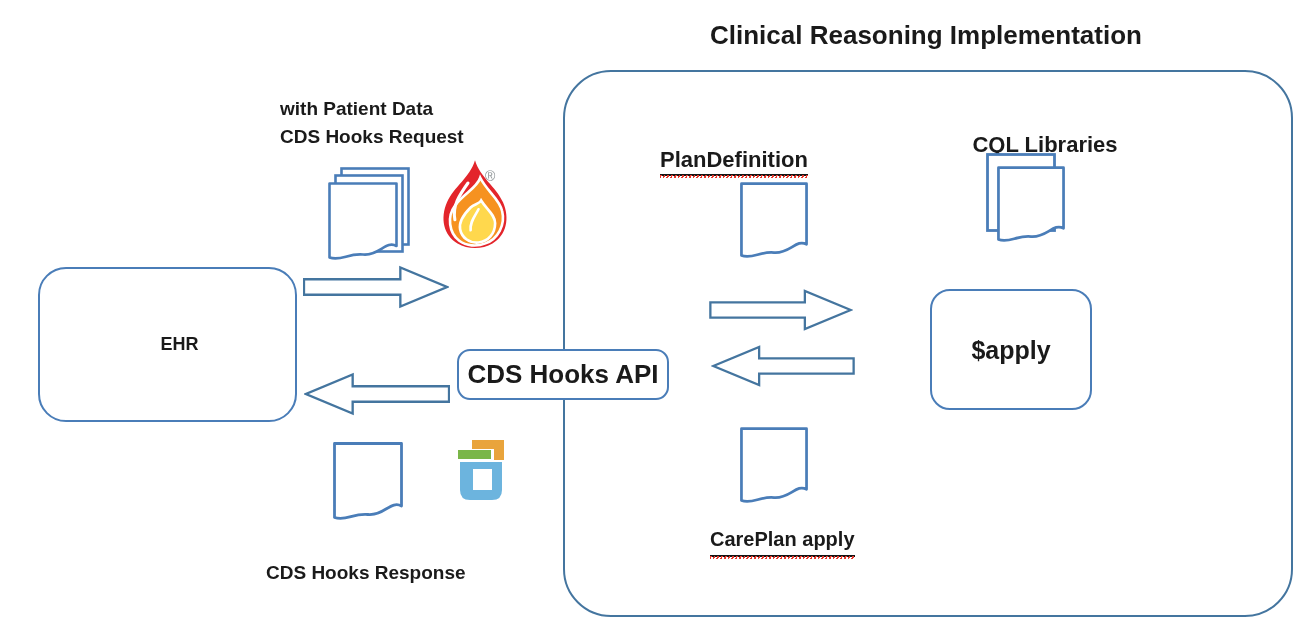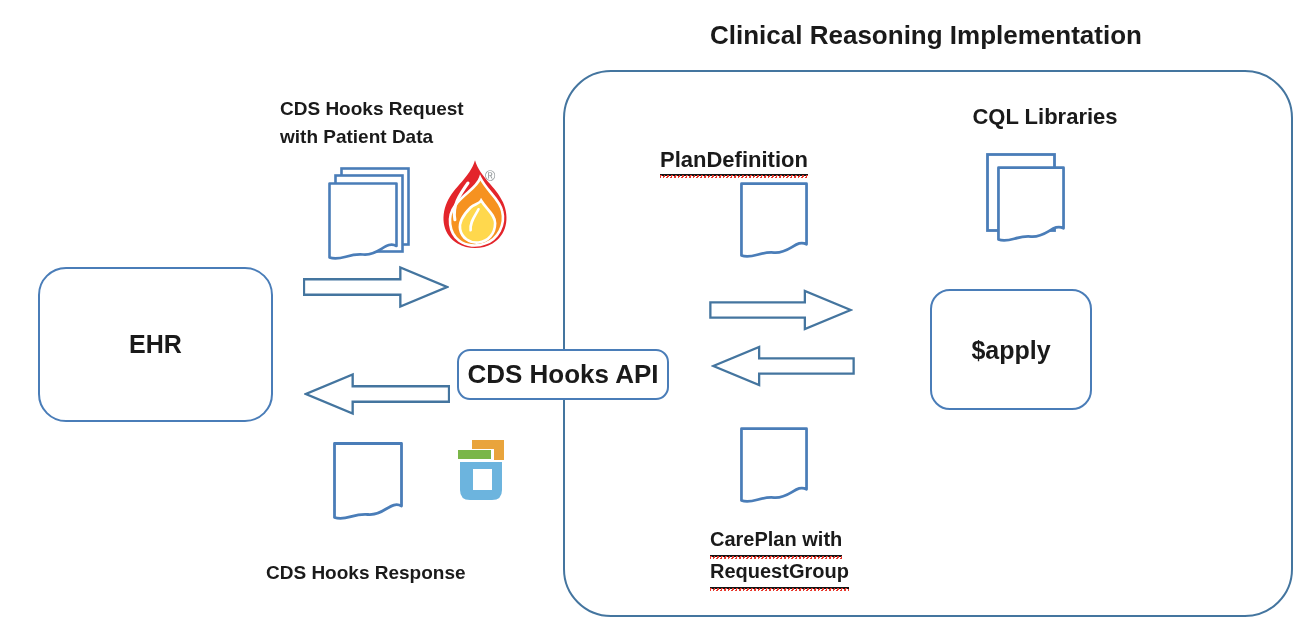--- a/index.html
+++ b/index.html
@@ -20,29 +20,29 @@
     position:absolute; left:563px; top:20px; width:726px;
     text-align:center; font-size:26px; font-weight:bold; letter-spacing:0px;
   }
 
   
   .node {
     position:absolute; background:#ffffff; border:2.2px solid #4a7db8;
     display:flex; flex-direction:column; align-items:center; justify-content:center;
     font-weight:bold; text-align:center;
   }
-  .node-ehr   { left:38px;  top:267px; width:231px; height:151px; border-radius:28px; font-size:25px; line-height:37px; }
+  .node-ehr   { left:38px;  top:267px; width:231px; height:151px; border-radius:28px; font-size:18px; line-height:37px;padding-left:24px; }
   .node-api   { left:457px; top:317px; width:208px; height:47px;  border-radius:13px; font-size:26px; z-index:3;margin-top:32px; }
   .node-apply { left:930px; top:289px; width:158px; height:117px; border-radius:20px; font-size:25px; line-height:36px; border-width:2.6px;text-align:right; }
 
   
   .lbl { position:absolute; font-weight:bold; white-space:nowrap; }
   .lbl-request  { left:280px; top:95px;  font-size:19px; line-height:28px; }
   .lbl-response { left:266px; top:562px; font-size:19px; }
-  .lbl-cql      { left:930px; top:104px; width:230px; text-align:center; font-size:22px; }
+  .lbl-cql      { left:930px; top:132px; width:230px; text-align:center; font-size:22px; }
   .lbl-plan     { left:660px; top:147px; width:250px; font-size:22px; }
   .lbl-careplan { left:710px; top:525px; font-size:20px; line-height:29px; }
 
   
   .ul { display:inline-block; position:relative; border-bottom:2px solid #141414; padding-bottom:1px; }
   .ul::after {
     content:""; position:absolute; left:0; right:0; bottom:-4px; height:3px;
     background:repeating-linear-gradient(115deg, #e8392e 0 1.6px, transparent 1.6px 3.4px);
   }
 
@@ -65,22 +65,22 @@
 
   <div class="node node-api">
     <span>CDS Hooks API</span>
   </div>
 
   <div class="node node-apply">
     <span>$apply</span>
   </div>
 
   <div class="lbl lbl-request">
+    <div>with Patient Data</div>
     <div>CDS Hooks Request</div>
-    <div>with Patient Data</div>
   </div>
 
   <div class="abs" style="left:328px; top:164px; width:96px; height:100px;">
     <svg class="abs" style="left:12px; top:3px;" width="70" height="80" viewBox="0 0 70 80">
       <rect x="1.5" y="1.5" width="67" height="76" fill="#fff" stroke="#4a7db8" stroke-width="2.6"></rect>
     </svg>
     <svg class="abs" style="left:6px; top:10px;" width="70" height="80" viewBox="0 0 70 80">
       <rect x="1.5" y="1.5" width="67" height="76" fill="#fff" stroke="#4a7db8" stroke-width="2.6"></rect>
     </svg>
     <svg class="abs" style="left:0px; top:18px;" width="70" height="82" viewBox="0 0 70 82">
@@ -127,22 +127,21 @@
   </svg>
 
   <svg class="abs" style="left:711px; top:345px; transform:scaleX(-1);" width="144" height="42" viewBox="0 0 150 44">
     <polygon points="1,14 100,14 100,2 148,22 100,42 100,30 1,30" fill="#fff" stroke="#44759f" stroke-width="2.4"></polygon>
   </svg>
 
   <svg class="abs" style="left:740px; top:426px;" width="68" height="82" viewBox="0 0 70 82">
     <path d="M1.5 1.5 H68.5 V64 C58 58 51 74 35 72.5 C20 71 13 79.5 1.5 75.5 Z" fill="#fff" stroke="#4a7db8" stroke-width="2.8" stroke-linejoin="round"></path>
   </svg>
   <div class="lbl lbl-careplan">
-    <div><span class="ul">CarePlan with</span></div>
-    <div><span class="ul">RequestGroup</span></div>
+    <div><span class="ul">CarePlan apply</span></div>
   </div>
 
   <svg class="abs" style="left:333px; top:442px;" width="70" height="82" viewBox="0 0 70 82">
     <path d="M1.5 1.5 H68.5 V64 C58 58 51 74 35 72.5 C20 71 13 79.5 1.5 75.5 Z" fill="#fff" stroke="#4a7db8" stroke-width="2.8" stroke-linejoin="round"></path>
   </svg>
   <svg class="abs" style="left:458px; top:438px;" width="48" height="64" viewBox="0 0 48 64">
     <path d="M14 2 H46 V22 H36 V11 H14 Z" fill="#e9a43c"></path>
     <rect x="0" y="12" width="33" height="9" fill="#7ab648"></rect>
     <path fill-rule="evenodd" d="M2 24 H44 V52 Q44 62 34 62 H12 Q2 62 2 52 Z M15 31 H34 V52 H15 Z" fill="#6cb4de"></path>
   </svg>

